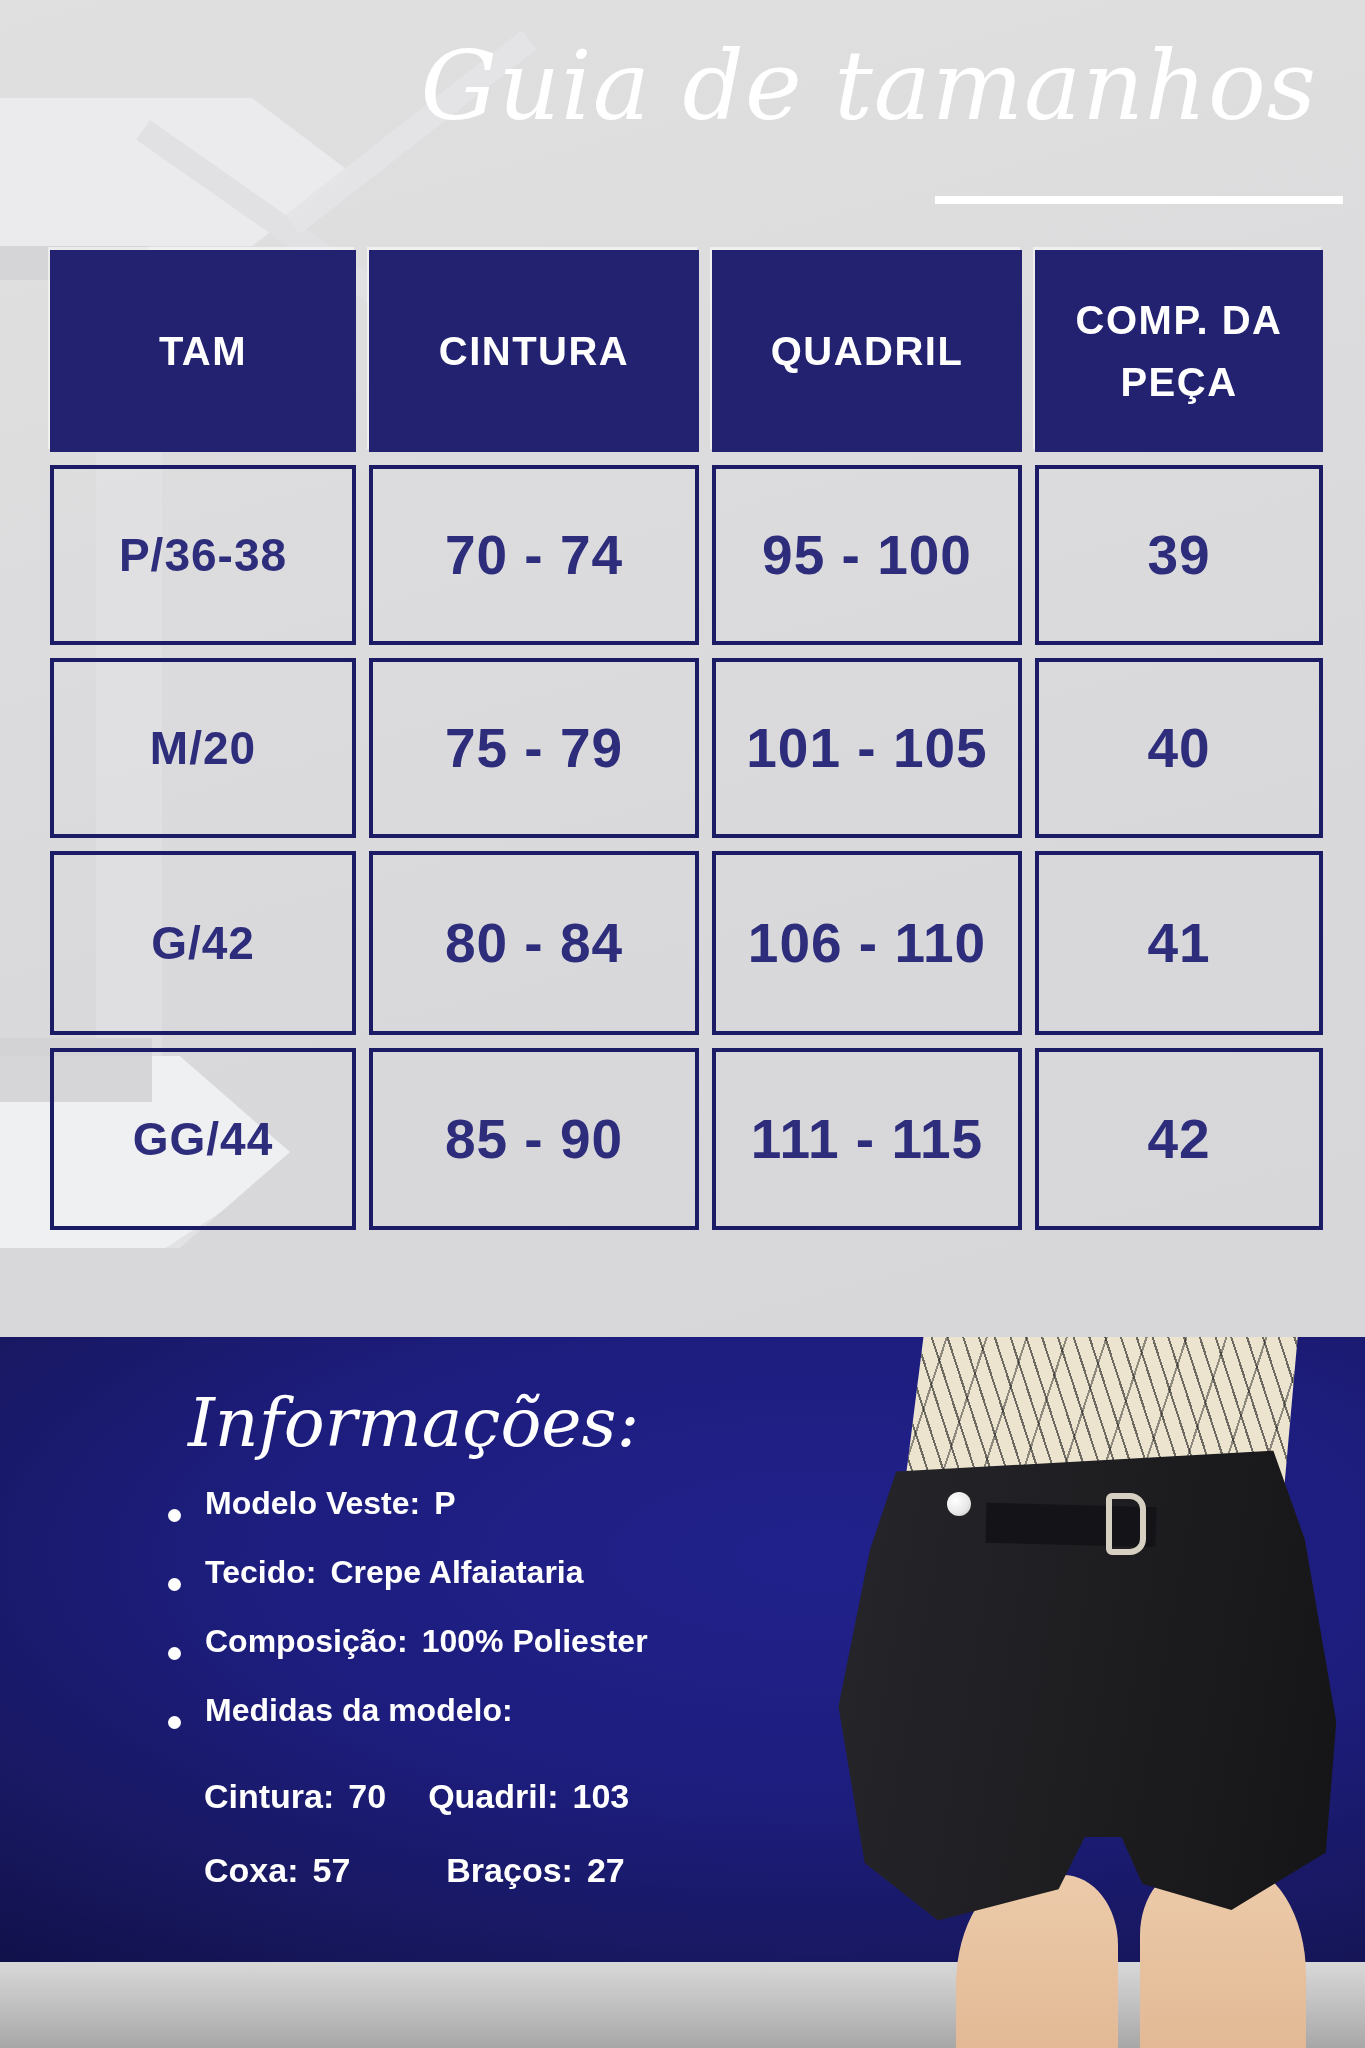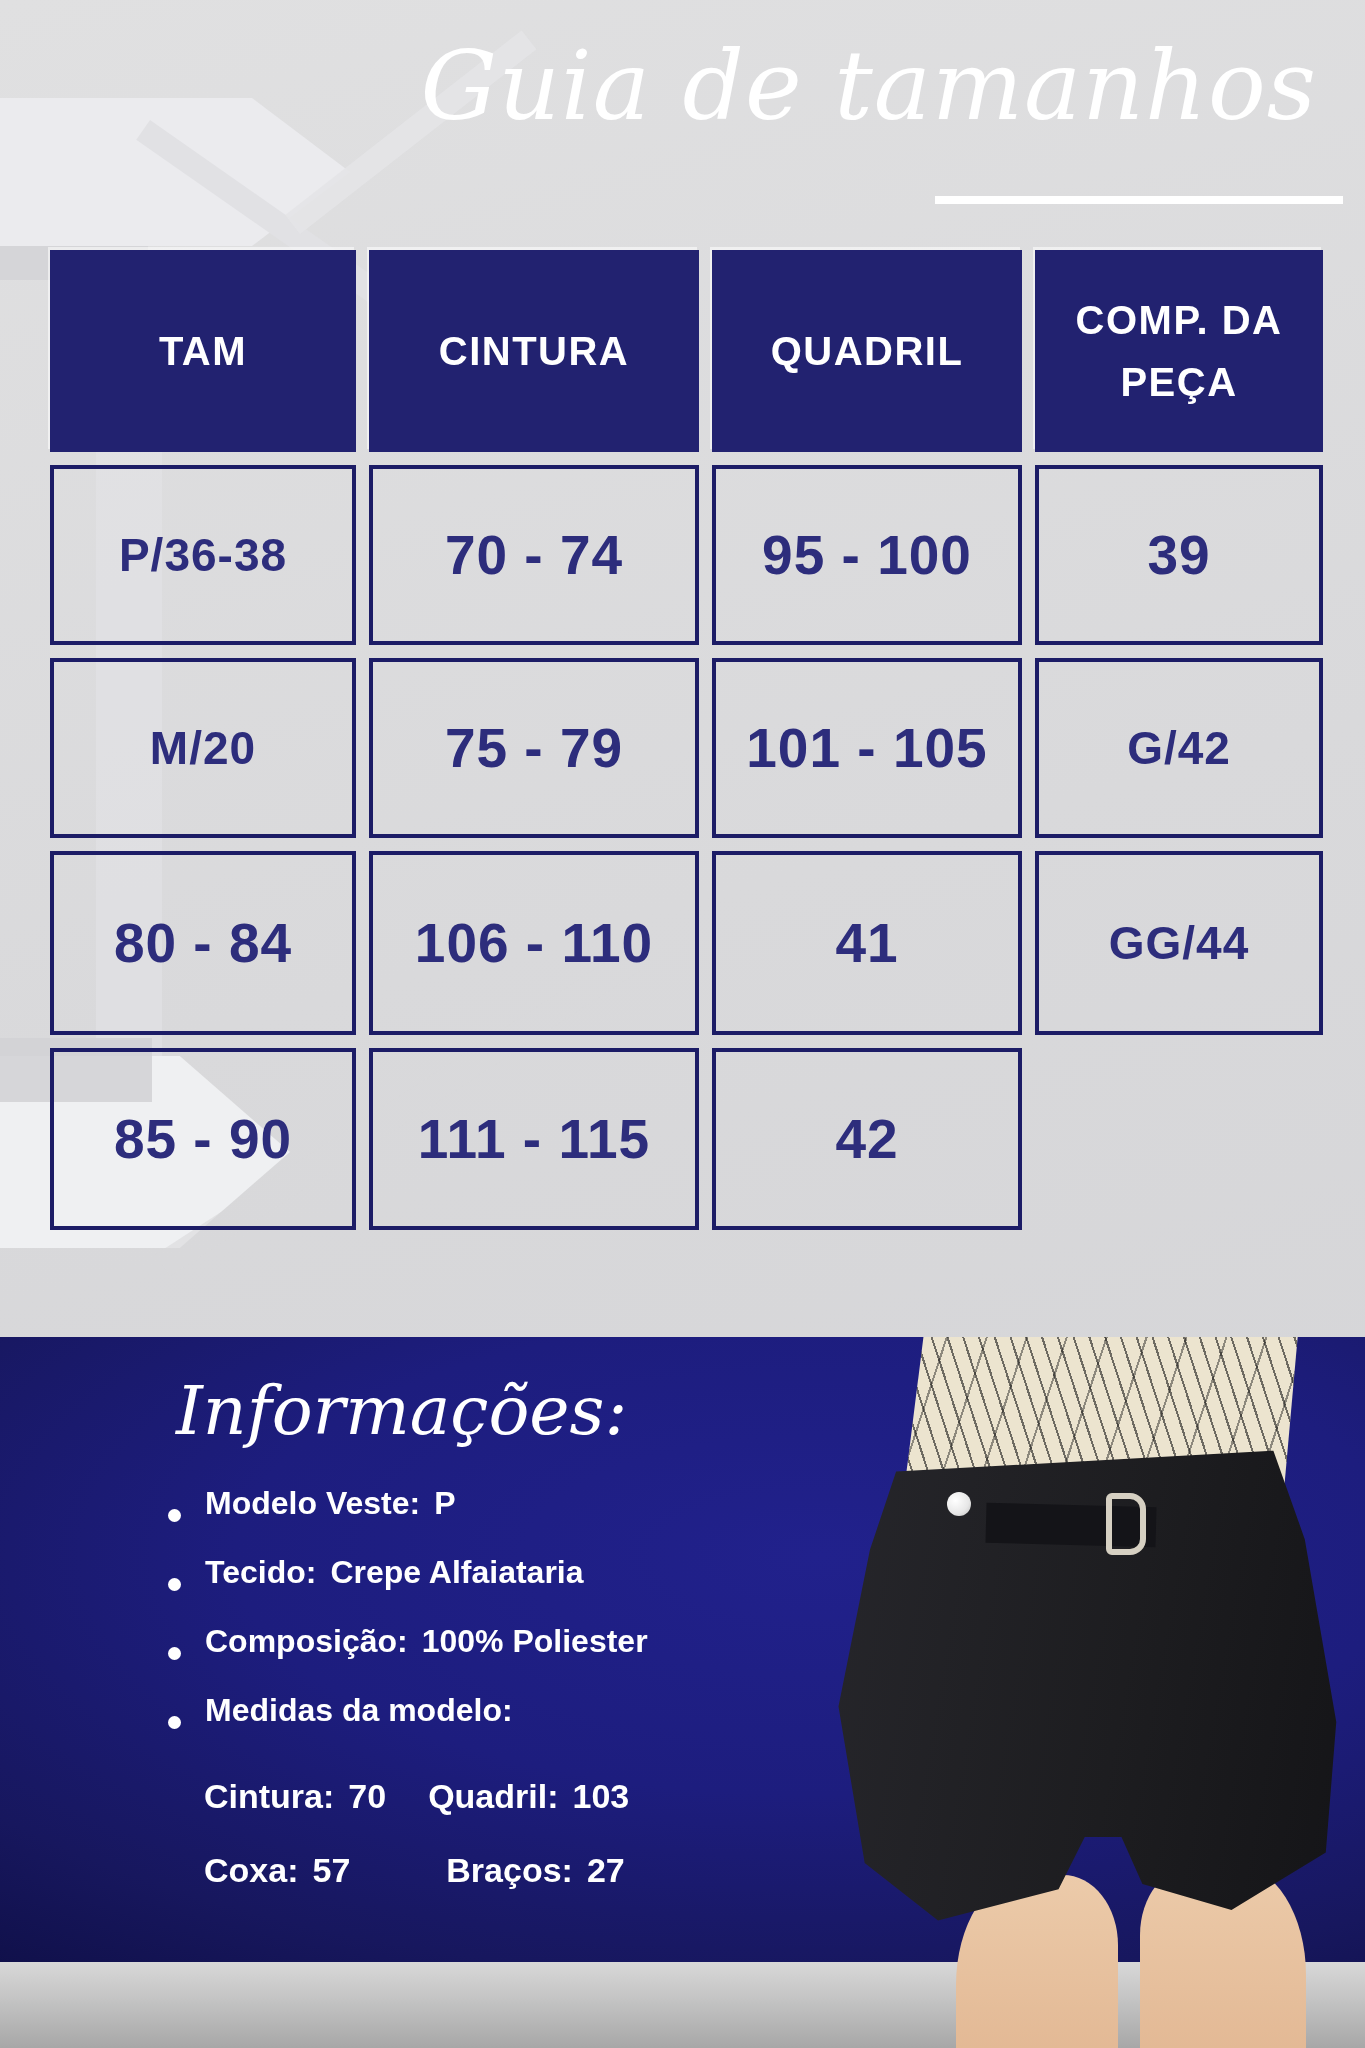--- a/index.html
+++ b/index.html
@@ -42,21 +42,21 @@
     padding:0 24px;box-shadow:-2px -3px 0 rgba(255,255,255,.55);}
   .td{border:4px solid var(--navy-border,#1c1c66);color:var(--navy-text,#2d2d7c);
     font-size:55px;letter-spacing:1px;
     display:flex;align-items:center;justify-content:center;text-align:center;font-weight:bold;}
   .td.tam{font-weight:bold;font-size:46px;}
 
   
   .info-panel{position:absolute;left:0;top:1337px;width:1365px;height:625px;z-index:1;
     background:radial-gradient(ellipse 95% 85% at 60% 35%,
       #21218c 0%,#1d1d7e 45%,#17175e 80%,#10104a 100%);}
-  .info-title{position:absolute;left:176px;top:34px;margin:0;
+  .info-title{position:absolute;left:176px;top:34px;margin:12px;
     font:italic 400 68px "DejaVu Serif",serif;color:var(--white,#fff);}
   .bullets{position:absolute;left:168px;top:148px;margin:0;padding:0;list-style:none;}
   .bullets li{display:flex;align-items:flex-end;color:var(--white,#fff);
     font-size:32px;margin-bottom:32px;}
   .dot{width:13px;height:13px;border-radius:50%;background:var(--white,#fff);
     margin-right:24px;flex:none;}
   .lbl{font-weight:bold;margin-right:14px;white-space:nowrap;}
   .val{font-weight:bold;white-space:nowrap;}
   li.bold-value .val{font-weight:bold;}
   .measures{position:absolute;left:204px;top:440px;color:var(--white,#fff);font-size:34px;}
@@ -118,20 +118,21 @@
     <div class="th">COMP. DA PEÇA</div>
 
     <div class="td tam">P/36-38</div>
     <div class="td">70 - 74</div>
     <div class="td">95 - 100</div>
     <div class="td">39</div>
 
     <div class="td tam">M/20</div>
     <div class="td">75 - 79</div>
     <div class="td">101 - 105</div>
+    <div class="td">40</div>
 
     <div class="td tam">G/42</div>
     <div class="td">80 - 84</div>
     <div class="td">106 - 110</div>
     <div class="td">41</div>
 
     <div class="td tam">GG/44</div>
     <div class="td">85 - 90</div>
     <div class="td">111 - 115</div>
     <div class="td">42</div>

